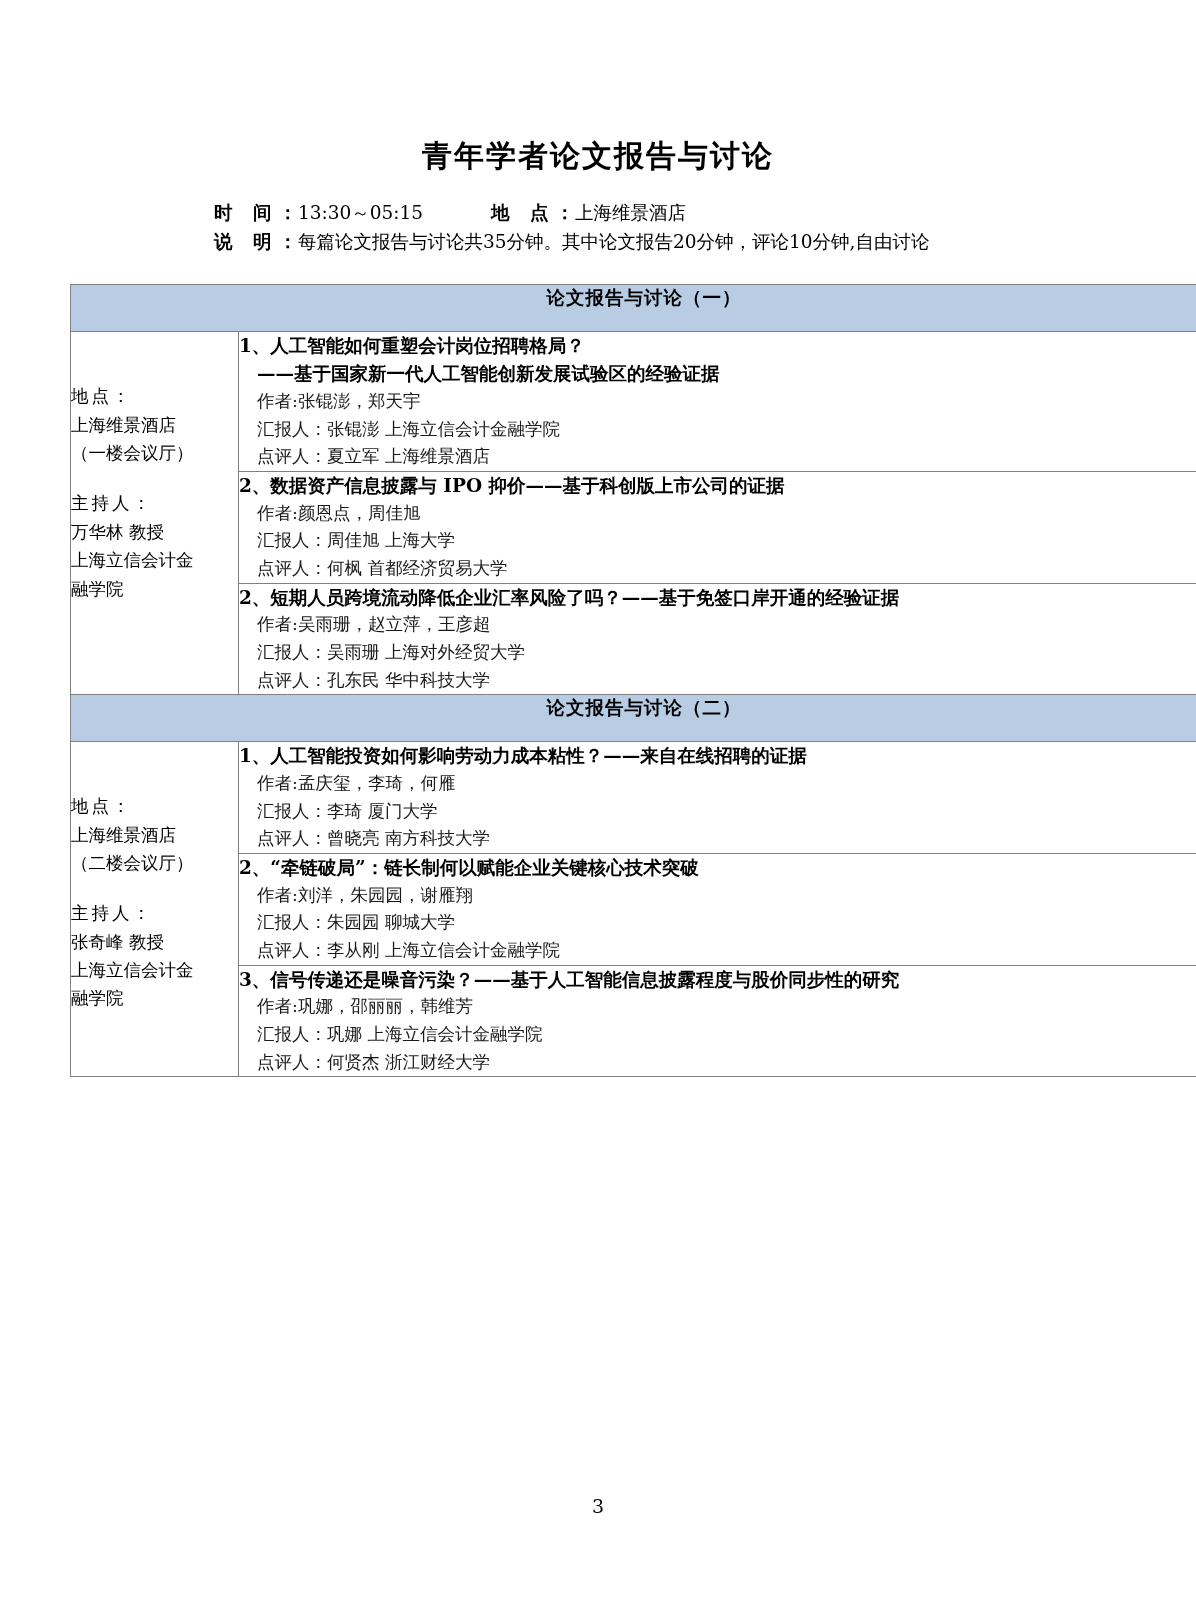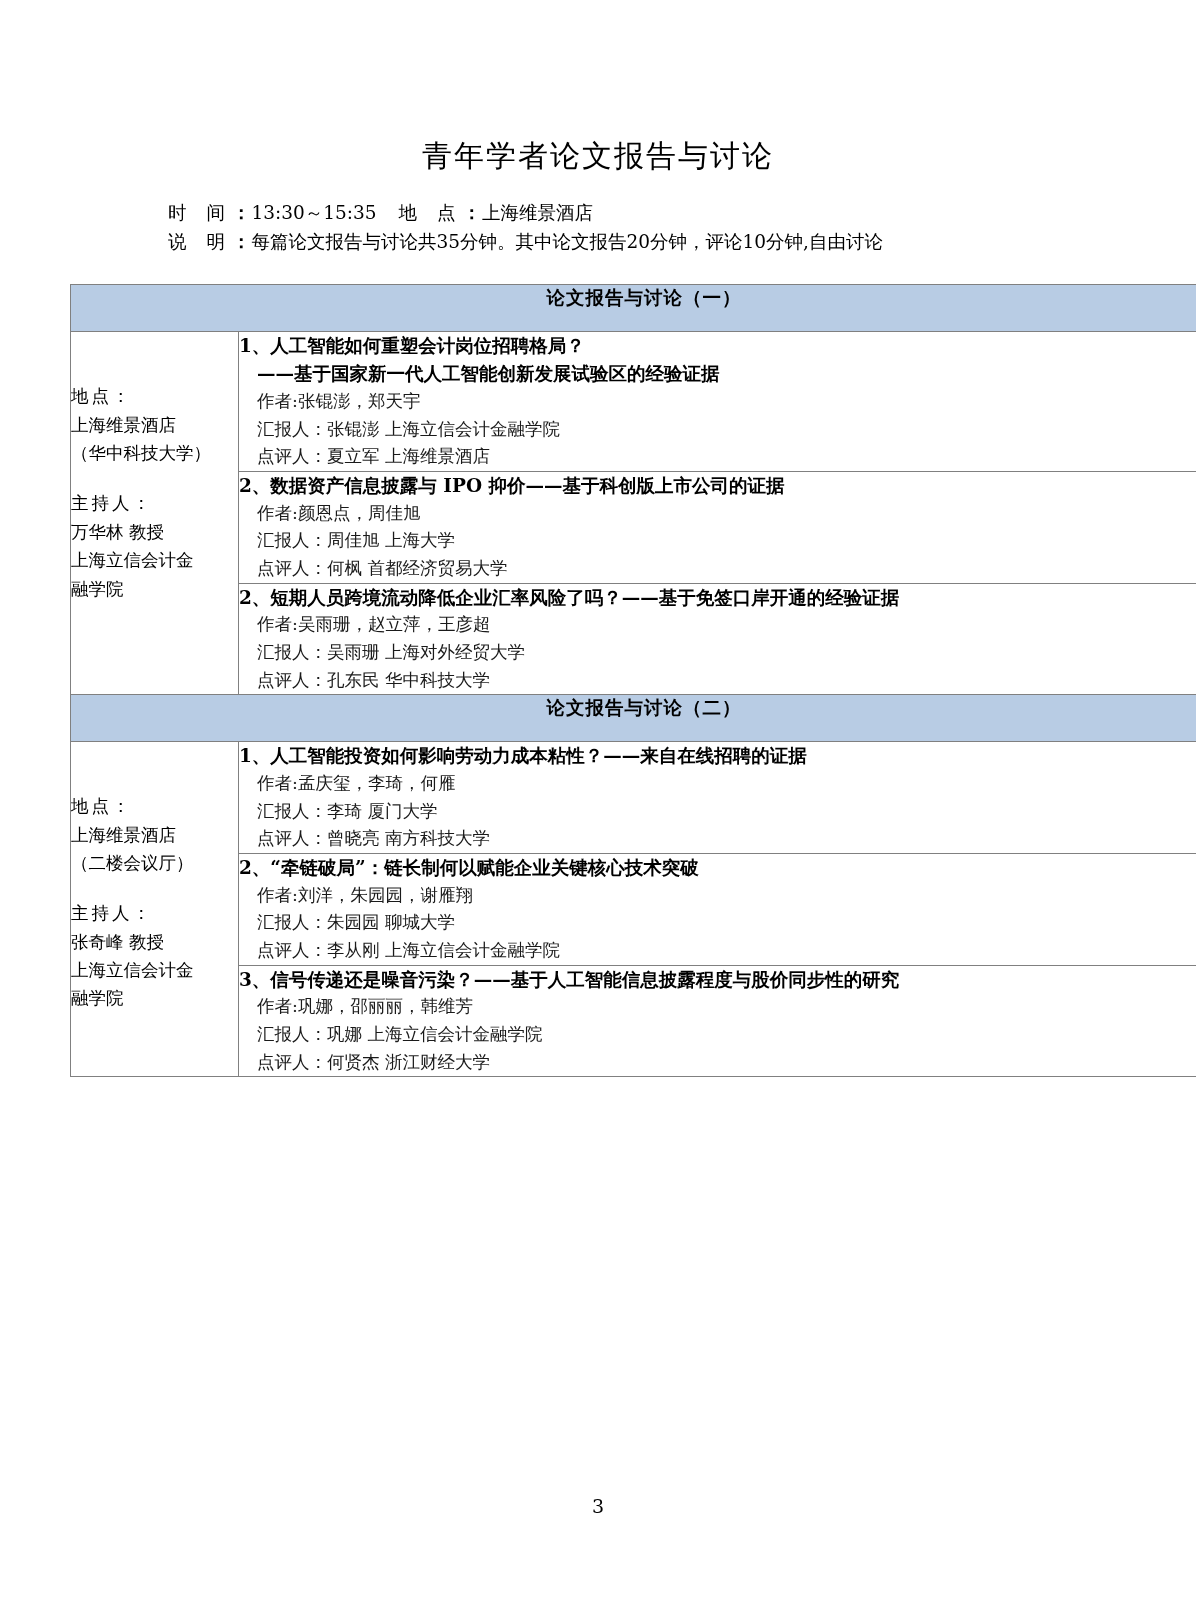--- a/index.html
+++ b/index.html
@@ -20,21 +20,21 @@
     height: 1600px;
     position: relative;
     box-sizing: border-box;
     padding: 0;
   }
 
   
   .doc-title {
     text-align: center;
     font-size: 30px;
-    font-weight: normal;
+    font-weight: bold;
     letter-spacing: 2px;
     margin: 0;
     padding-top: 138px;
     line-height: 1.2;
     font-family: "DejaVu Serif", "Liberation Serif", serif;
   }
 
   
   .meta {
     margin: 0;
@@ -44,23 +44,24 @@
     font-size: 18.5px;
     line-height: 1.58;
   }
   .meta-row {
     display: block;
     position: relative;
     white-space: nowrap;
   }
   .meta-row.wrap { white-space: normal; }
   .meta-label {
-    font-weight: normal;
+    font-weight: bold;
     letter-spacing: 7px;
     margin-right: 0px;
+    margin-left: 46px;
   }
   .meta-colon { font-weight: bold; margin-right: 1px; }
   .meta-val { }
   .meta-gap { display: inline-block; width: 22px; }
   .meta-indent {
     display: block;
     padding-left: 76px;
   }
 
   
@@ -134,21 +135,21 @@
 </style>
 </head>
 <body>
 
 <div class="page">
 
   <h1 class="doc-title">青年学者论文报告与讨论</h1>
 
   <div class="meta">
     <div class="meta-row">
-      <span class="meta-label">时 间</span><span class="meta-colon">：</span><span class="meta-val">13:30～15:35</span><span class="meta-gap"></span><span class="meta-label">地 点</span><span class="meta-colon">：</span><span class="meta-val">上海维景酒店</span>
+      <span class="meta-label">时 间</span><span class="meta-colon">：</span><span class="meta-val">13:30～05:15</span><span class="meta-gap"></span><span class="meta-label">地 点</span><span class="meta-colon">：</span><span class="meta-val">上海维景酒店</span>
     </div>
     <div class="meta-row wrap">
       <span class="meta-label">说 明</span><span class="meta-colon">：</span><span class="meta-val">每篇论文报告与讨论共35分钟。其中论文报告20分钟，评论10分钟,自由讨论</span>
     </div>
   </div>
 
   <table class="tbl">
     <colgroup>
       <col class="col-left">
       <col class="col-right">
@@ -157,21 +158,21 @@
 
       <tr>
         <td class="band" colspan="2">论文报告与讨论（一）</td>
       </tr>
 
       <tr>
         <td class="leftcell" rowspan="3">
           <div class="pad-top"></div>
           <div class="lbl">地点：</div>
           <div>上海维景酒店</div>
-          <div>（华中科技大学）</div>
+          <div>（一楼会议厅）</div>
           <div class="sp"></div>
           <div class="lbl">主持人：</div>
           <div>万华林 教授</div>
           <div>上海立信会计金</div>
           <div>融学院</div>
         </td>
         <td class="paper">
           <div class="ptitle">1、人工智能如何重塑会计岗位招聘格局？</div>
           <div class="ptitle-sub">——基于国家新一代人工智能创新发展试验区的经验证据</div>
           <div class="pline">作者:张锟澎，郑天宇</div>

